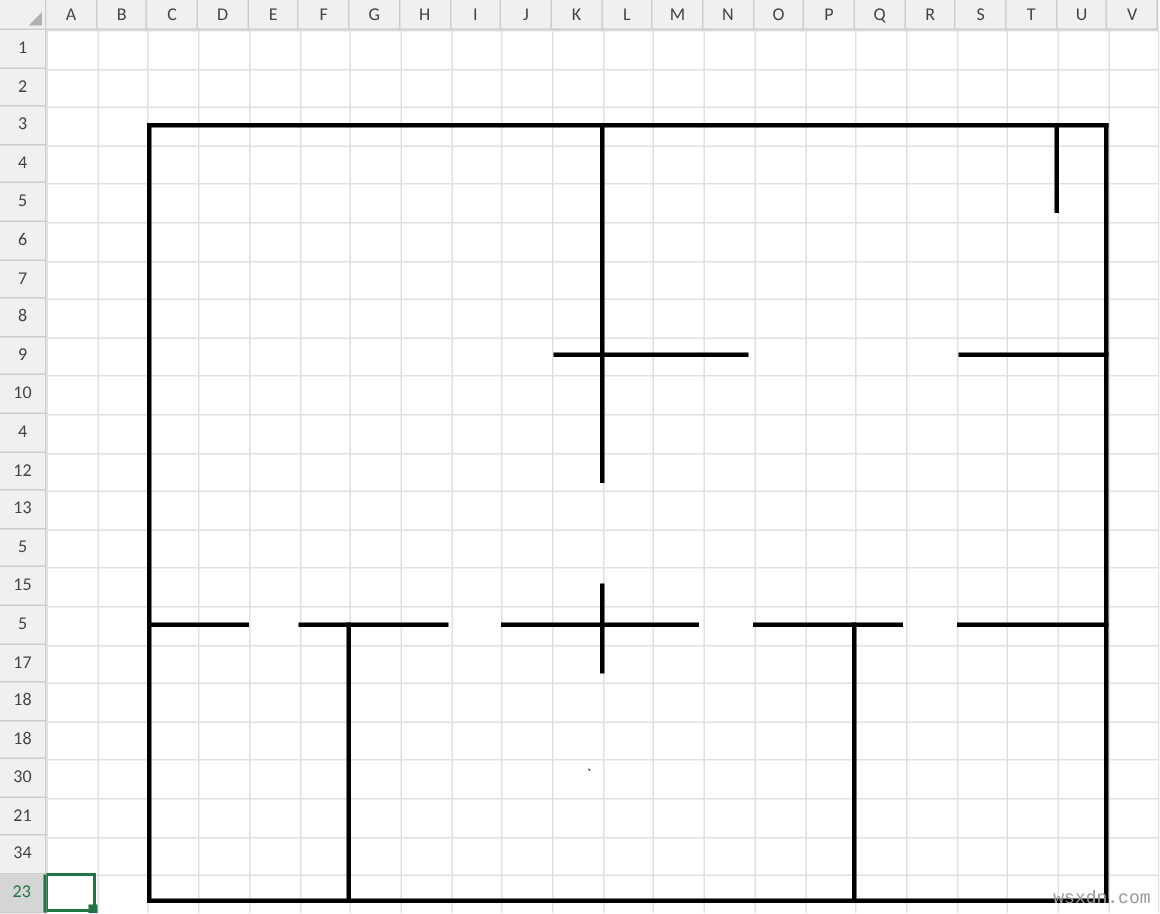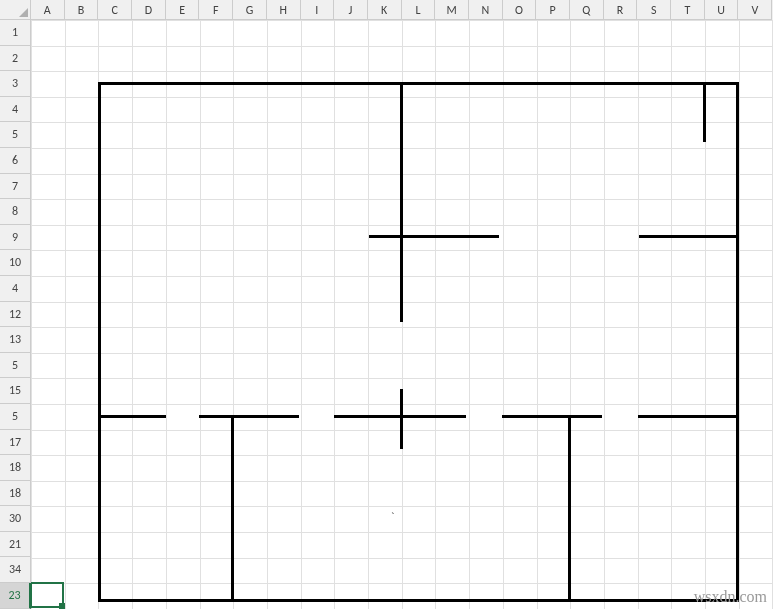--- a/index.html
+++ b/index.html
@@ -124,23 +124,23 @@
     }
     .tick-cell {
       position: absolute;
       font-size: 11px;
       color: #333;
     }
     .watermark {
       position: absolute;
       right: 6px;
       bottom: 3px;
-      font-size: 16px;
+      font-size: 12px;
       color: #999;
-      font-family: Liberation Serif, serif;
+      font-family: Liberation Mono, monospace;
     }
   </style>
 </head>
 <body>
 
 <div class="selectall-box"></div>
 
 <div class="col-headers" id="col-headers">
     <div class="ch">A</div>
     <div class="ch">B</div>

